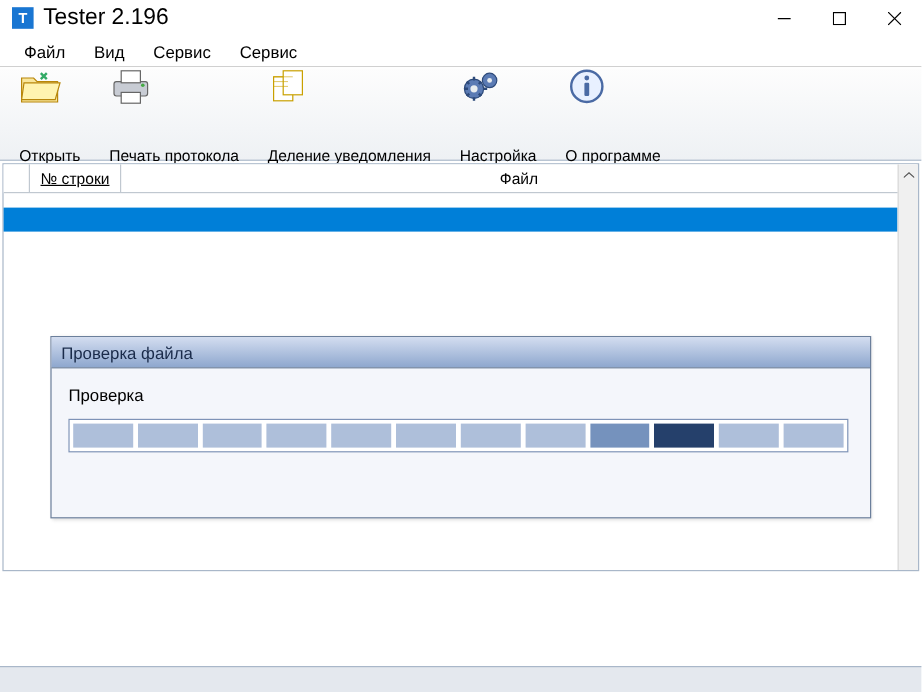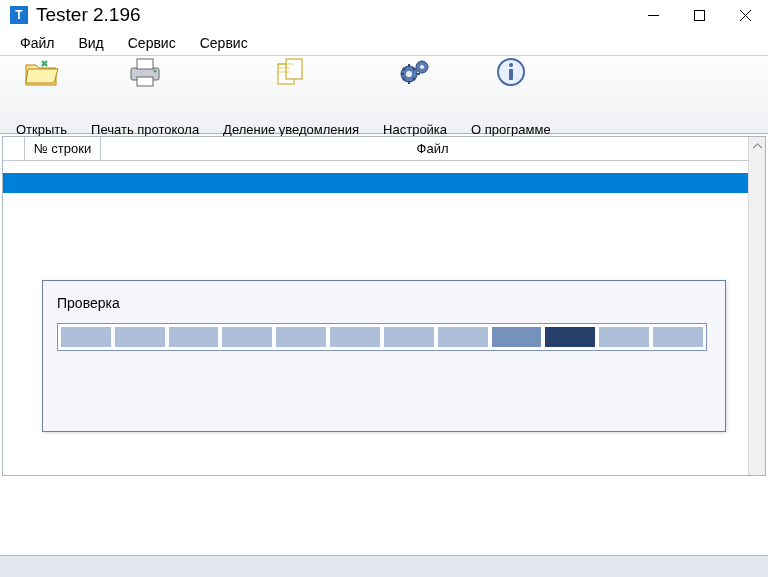--- a/index.html
+++ b/index.html
@@ -12,30 +12,30 @@
   .win-btns { margin-left: auto; display: flex; }
   .win-btn { width: 46px; height: 30px; display: flex; align-items: center; justify-content: center; cursor: pointer; }
   .win-btn svg { width: 11px; height: 11px; }
 
   
   .menubar { height: 26px; display: flex; align-items: center; padding-left: 8px; border-bottom: 1px solid #d0d0d0; }
   .menu-item { padding: 3px 12px; cursor: pointer; font-size: 14px; }
 
   
   .toolbar { height: 78px; display: flex; align-items: center; padding: 4px 6px; border-bottom: 1px solid #a9b7c9; background: linear-gradient(#fdfdfd,#eef1f4); gap: 4px; border-top:1px solid #fff;}
-  .tool-btn { display: flex; flex-direction: column; align-items: center; justify-content: center; padding: 4px 10px; cursor: pointer; border-radius: 3px; min-width: 70px; gap: 28px; }
+  .tool-btn { display: flex; flex-direction: column; justify-content: center; padding: 4px 10px; cursor: pointer; border-radius: 3px; min-width: 70px; gap: 28px; }
   .tool-icon { width: 36px; height: 36px; display: flex; align-items: center; justify-content: center; }
   .tool-label { font-size: 13px; margin-top: 4px; text-align: center; white-space: nowrap; }
 
   
   .table-wrap { border: 1px solid #a9b7c9; margin: 2px 2px 0 2px; height: 340px; position: relative; background:#fff;}
   .table-header { height: 24px; display: flex; border-bottom: 1px solid #c0c8d0; background: #fff; }
   .th { border-right: 1px solid #c0c8d0; display: flex; align-items: center; justify-content: center; font-size: 13px; padding: 0 6px; }
   .th-checkbox { width: 22px; }
-  .th-row { width: 76px; }
+  .th-row { width: 76px; text-decoration: underline; }
   .th-file { flex: 1; }
   .scrollbar-v { position: absolute; right: 0; top: 0; bottom: 0; width: 17px; background: #f0f0f0; border-left:1px solid #d9d9d9;}
   .scroll-up { position: absolute; top: 0; left:0; right:0; height: 17px; display:flex; align-items:center; justify-content:center;}
   .selected-row { position: absolute; top: 36px; left: 0; right: 17px; height: 20px; background: #007fd8; }
 
   
   .dialog { position: absolute; left: 42px; top: 280px; width: 684px; height: 152px; border: 1px solid #6b7f9b; background: #f4f6fb; box-shadow: 1px 1px 3px rgba(0,0,0,.15); }
   .dialog-title { height: 26px; background: linear-gradient(#d3ddf0,#8ea7ce); display: flex; align-items: center; padding-left: 8px; font-size: 14px; color: #1a2b4a; border-bottom:1px solid #6b7f9b;}
   .dialog-body { padding: 14px 18px 10px 14px; }
   .dialog-label { font-size: 14px; margin-bottom: 12px; display:block;}
@@ -146,20 +146,21 @@
   <div class="scrollbar-v">
     <div class="scroll-up">
       <svg width="9" height="6" viewBox="0 0 9 6">
           <path d="M0 5l4.5-4L9 5" fill="none" stroke="#555"></path>
         </svg>
     </div>
   </div>
 </div>
 
 <div class="dialog">
+  <div class="dialog-title">Проверка файла</div>
   <div class="dialog-body">
     <span class="dialog-label">Проверка</span>
     <div class="progress">
       <div class="seg"></div>
       <div class="seg"></div>
       <div class="seg"></div>
       <div class="seg"></div>
       <div class="seg"></div>
       <div class="seg"></div>
       <div class="seg"></div>

